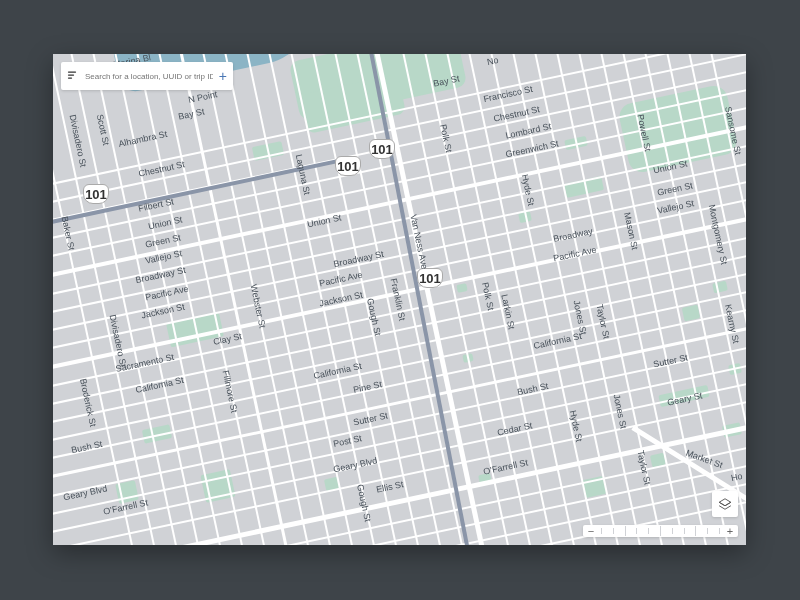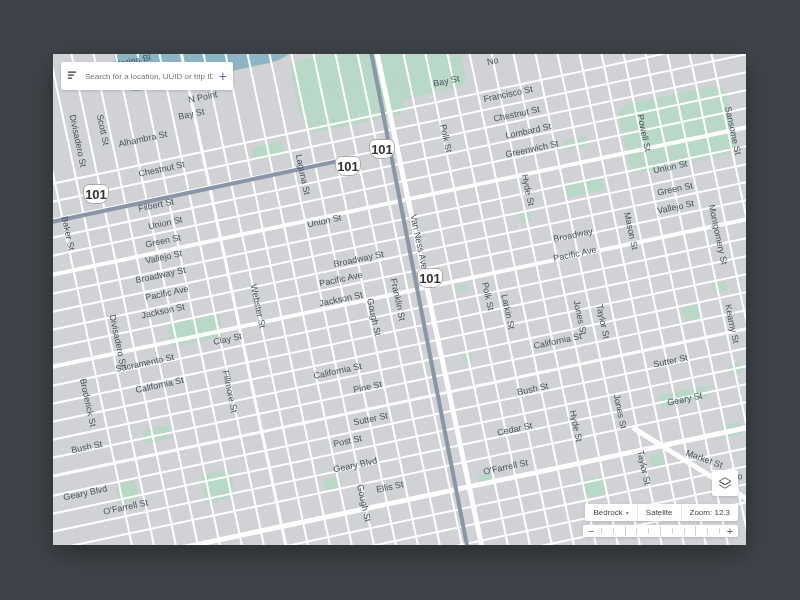--- a/index.html
+++ b/index.html
@@ -234,28 +234,20 @@
     <input class="search-input" placeholder="Search for a location, UUID or trip ID…" style="">
     <span class="plus-icon">+</span>
   </div>
 
   <div class="map-controls">
     <div class="layers-btn">
       <svg viewBox="0 0 24 24">
           <path d="M12 3 2 9l10 6 10-6-10-6zm0 12L2 9m10 6 10-6M2 15l10 6 10-6" fill="none" stroke="#555" stroke-width="1.6"></path>
         </svg>
     </div>
-    <div class="ctrl-row">
-      <div class="ctrl-cell">
-          <span>Bedrock</span>
-          <span class="caret-down">▾</span>
-        </div>
-      <div class="ctrl-cell">Satelite</div>
-      <div class="ctrl-cell">Zoom: 12.3</div>
-    </div>
     <div class="zoom-row">
       <div class="zoom-btn">−</div>
       <div class="zoom-track">
         <span class="tick"></span>
           <span class="tick"></span>
           <span class="tick mid"></span>
           <span class="tick"></span>
           <span class="tick"></span>
           <span class="tick mid"></span>
           <span class="tick"></span>

